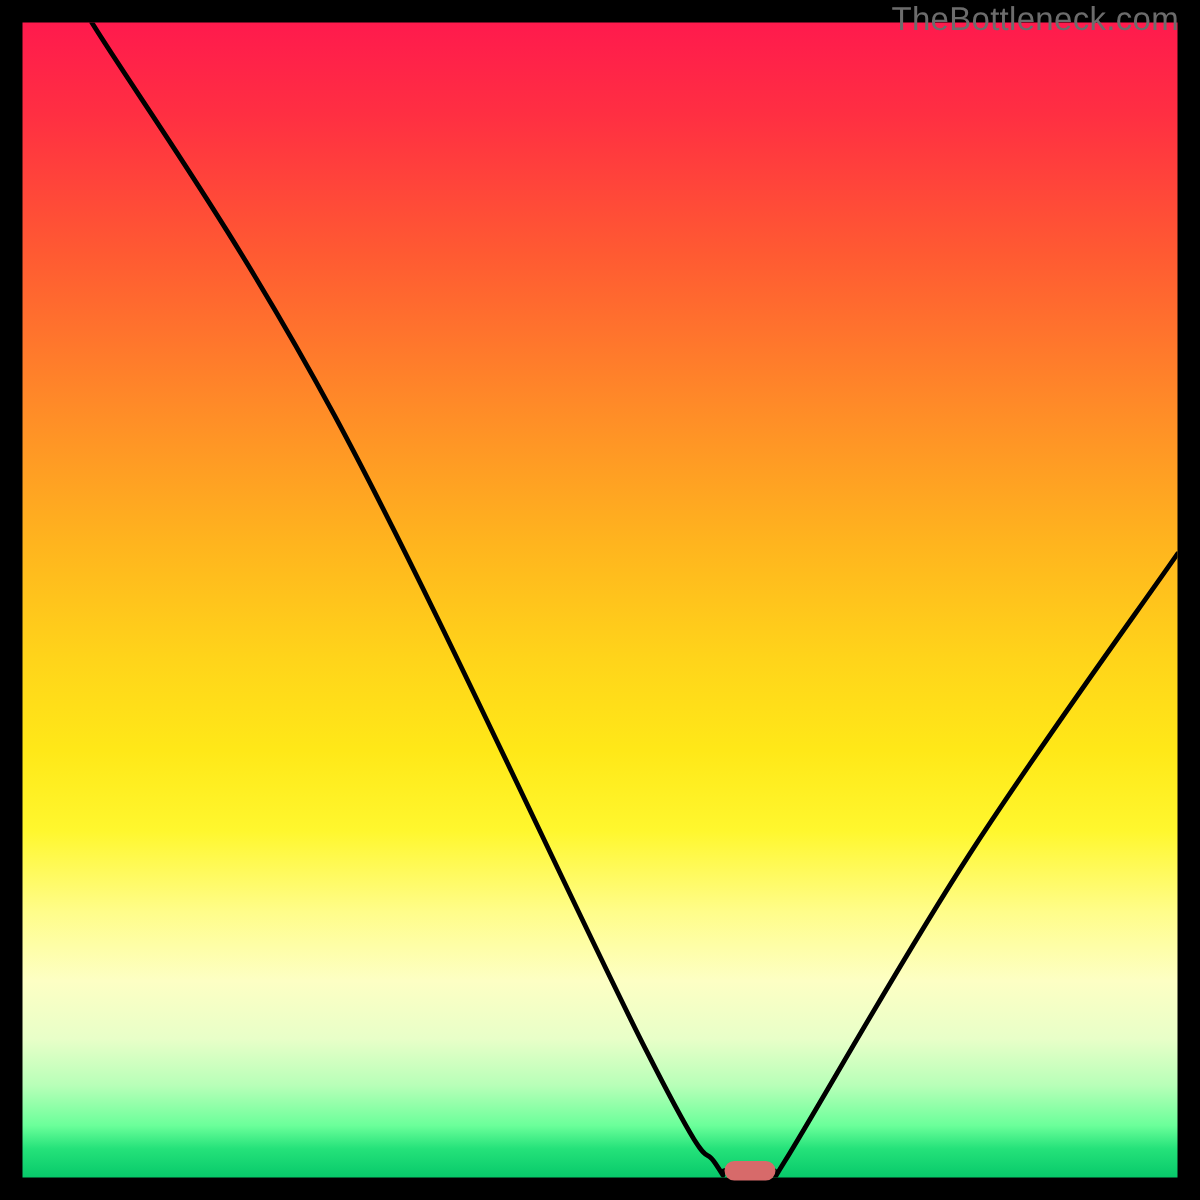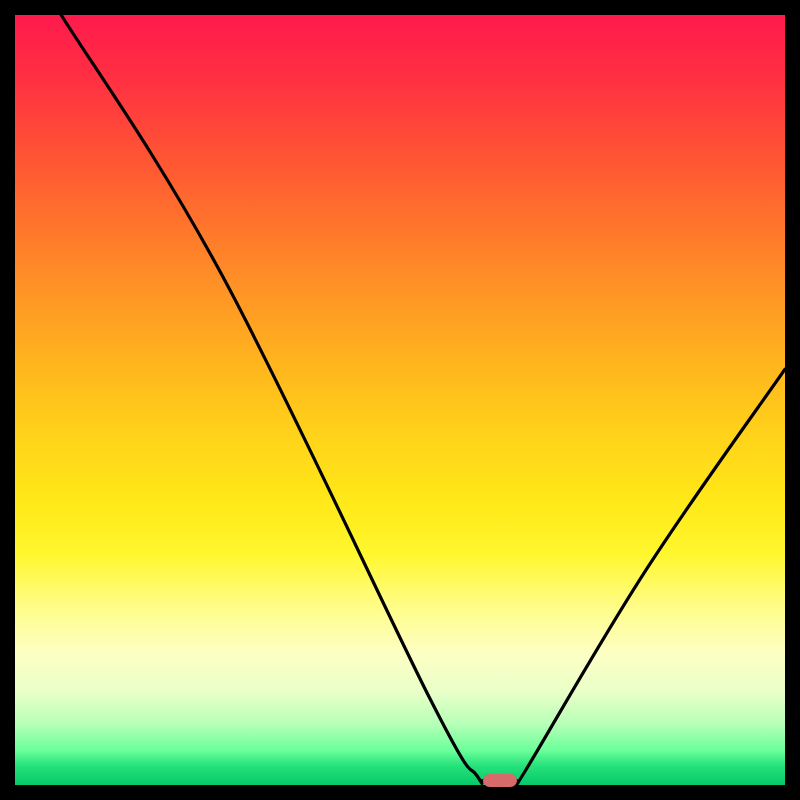--- a/index.html
+++ b/index.html
@@ -67,13 +67,14 @@
 </head>
 <body>
 
 <div class="frame">
   <div class="plot-area">
     <svg class="curve" viewBox="0 0 770 770" preserveAspectRatio="none">
       <path id="curve-path" fill="none" stroke="#000" stroke-width="3.2" stroke-linecap="round" stroke-linejoin="round" d="M 46.20 0.00 C 75.84 48.00, 140.14 136.16, 207.90 261.80 C 275.66 387.44, 369.22 593.82, 415.80 685.30 C 462.38 776.78, 452.12 746.08, 462.00 760.76 C 471.88 775.44, 462.64 764.53, 469.70 765.38 C 476.76 766.23, 493.44 766.51, 500.50 765.38 C 507.56 764.25, 484.20 797.90, 508.20 759.22 C 532.20 720.54, 583.40 628.65, 631.40 554.40 C 679.40 480.15, 744.59 390.90, 770.00 354.20 "></path>
     </svg>
     <div id="marker" class="marker" style="left: 467.775px; top: 759.22px; width: 34.65px; height: 12.32px; background: rgb(215, 106, 106);"></div>
   </div>
+  <div class="watermark">TheBottleneck.com</div>
 </div>
 
 </body></html>

